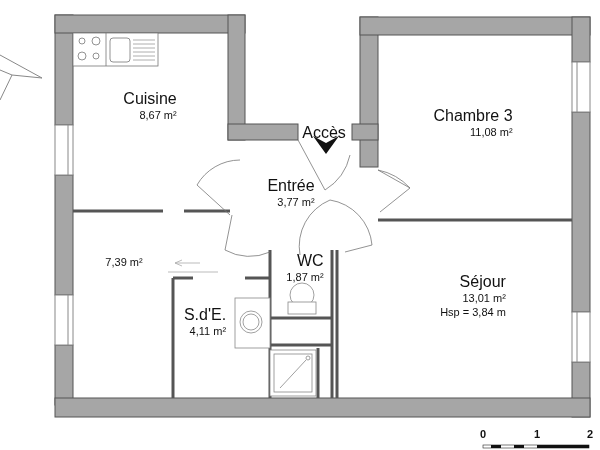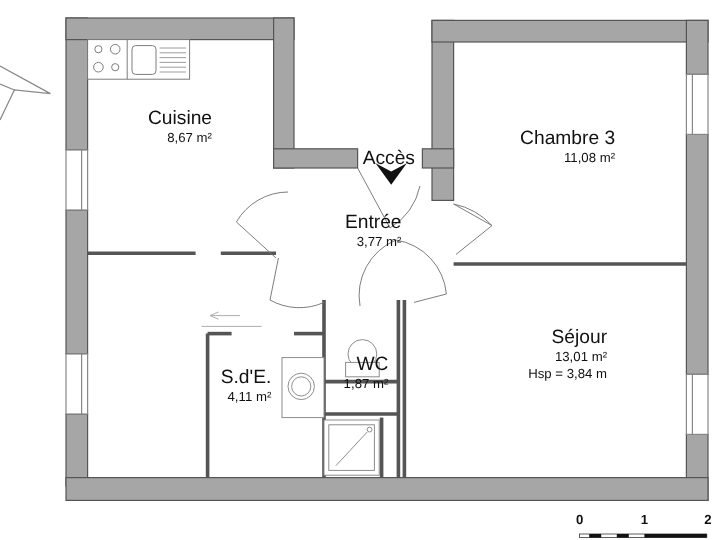--- a/index.html
+++ b/index.html
@@ -141,27 +141,28 @@
 <div class="lbl" style="left:324px;top:92px;margin-top:32px;"><span class="name">Accès</span></div>
 
 <div class="lbl" style="left:150px;top:90px;">
   <div class="name">Cuisine</div>
   <div class="area">8,67 m²</div>
 </div>
 <div class="lbl" style="left:473px;top:107px;">
   <div class="name">Chambre 3</div>
   <div class="area">11,08 m²</div>
 </div>
-<div class="lbl" style="left:291px;top:177px;margin-left:20px;">
+<div class="lbl" style="left:291px;top:177px;">
   <div class="name">Entrée</div>
   <div class="area">3,77 m²</div>
 </div>
 <div class="lbl" style="left:124px;top:255px;">
+  <div class="area">7,39 m²</div>
 </div>
-<div class="lbl" style="left:305px;top:252px;margin-top:43px;">
+<div class="lbl" style="left:305px;top:252px;">
   <div class="name">WC</div>
   <div class="area">1,87 m²</div>
 </div>
 <div class="lbl" style="left:456px;top:273px;margin-left:17px;">
   <div class="name">Séjour</div>
   <div class="area">13,01 m²</div>
   <div class="area">Hsp = 3,84 m</div>
 </div>
 <div class="lbl" style="left:205px;top:306px;">
   <div class="name">S.d'E.</div>

